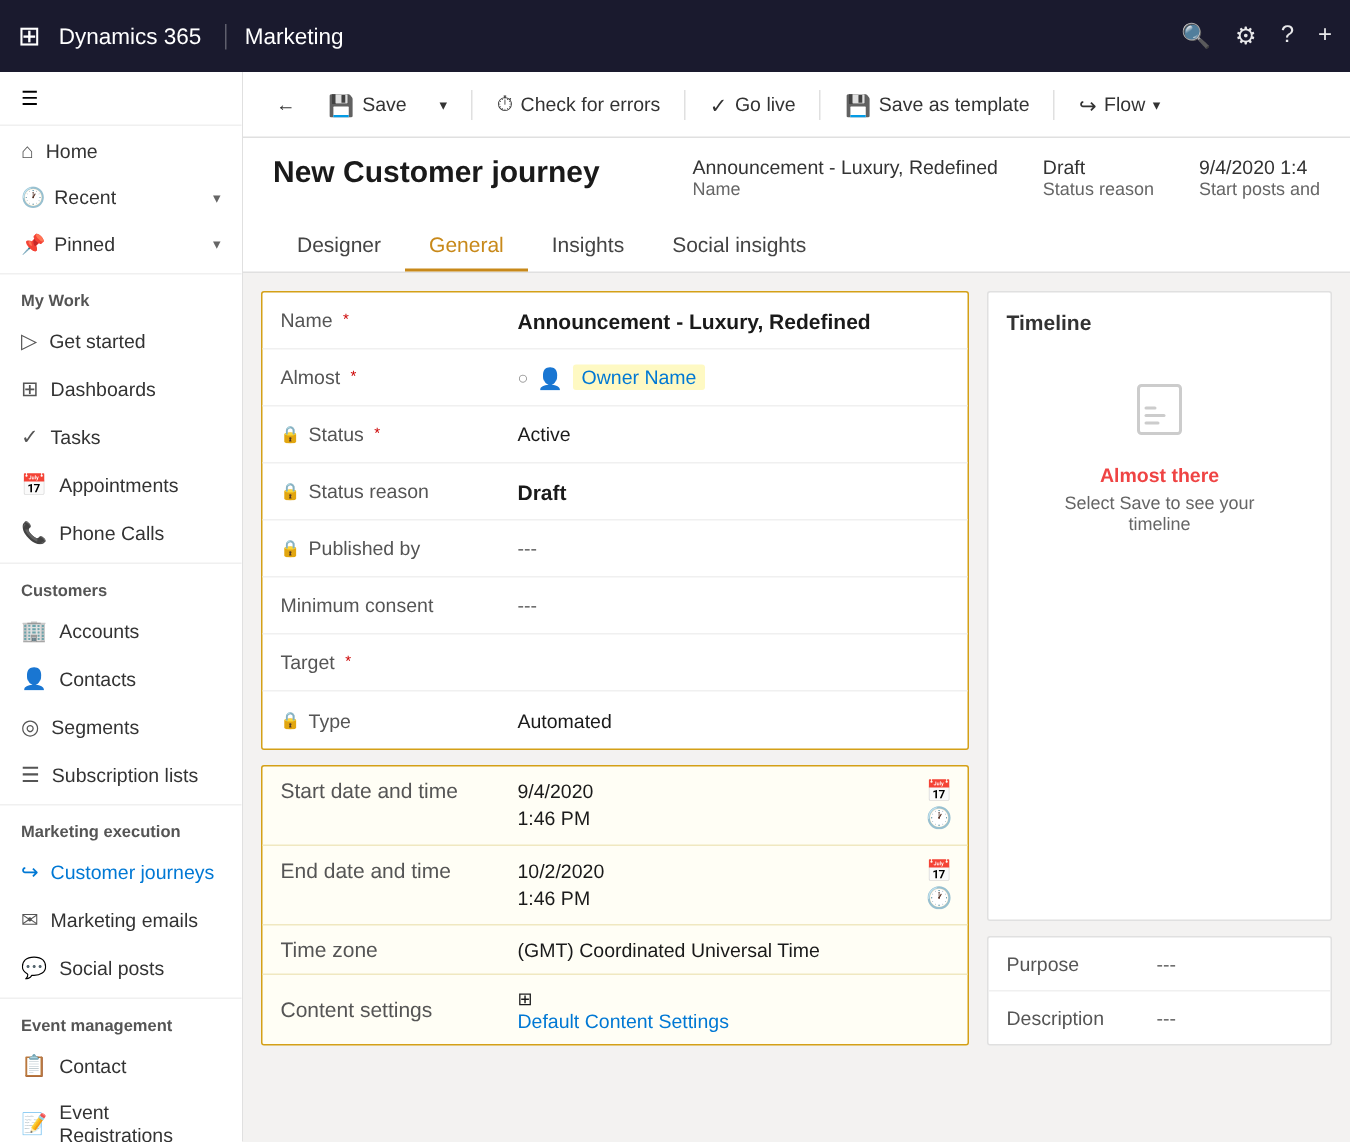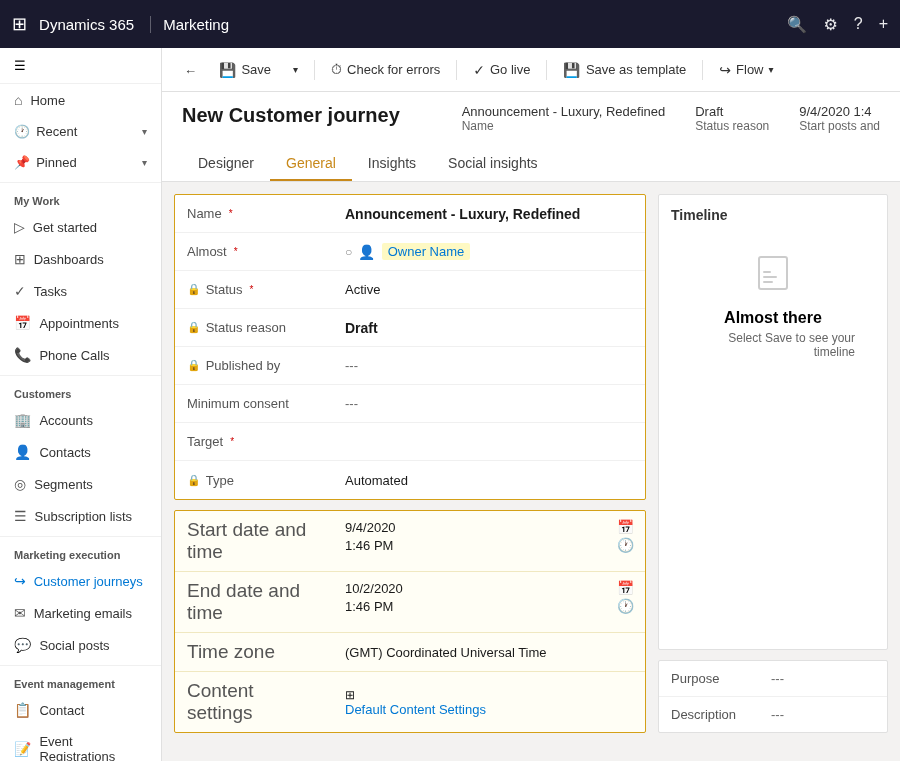--- a/index.html
+++ b/index.html
@@ -159,21 +159,21 @@
     .date-row {
       display: flex;
       align-items: flex-start;
       border-bottom: 1px solid #f0e8c0;
       padding: 8px 0;
     }
     .date-row:last-child { border-bottom: none; }
     .date-label {
       width: 160px;
       padding: 0 12px;
-      font-size: 19px;
+      font-size: 14px;
       color: #555;
       flex-shrink: 0;
     }
     .date-value {
       flex: 1;
       padding: 0 10px;
       font-size: 13px;
       color: #1a1a1a;
     }
     .date-line { display: flex; align-items: center; justify-content: space-between; margin-bottom: 2px; }
@@ -193,22 +193,22 @@
     .timeline-empty {
       display: flex;
       flex-direction: column;
       align-items: center;
       justify-content: center;
       padding: 20px;
       color: #666;
       text-align: center;
     }
     .timeline-icon { font-size: 32px; color: #ccc; margin-bottom: 8px; }
-    .timeline-empty h3 { font-size: 16px; font-weight: 600; color: #000000; margin-bottom: 4px; }
-    .timeline-empty p { font-size: 12px; color: #666; text-align: right; }
+    .timeline-empty h3 { font-size: 13px; font-weight: 600; color: #ef4444; margin-bottom: 4px; }
+    .timeline-empty p { font-size: 12px; color: #666; }
 
     
     .info-card {
       background: white;
       border: 1px solid #e0e0e0;
       border-radius: 2px;
     }
     .info-row {
       display: flex;
       align-items: center;

